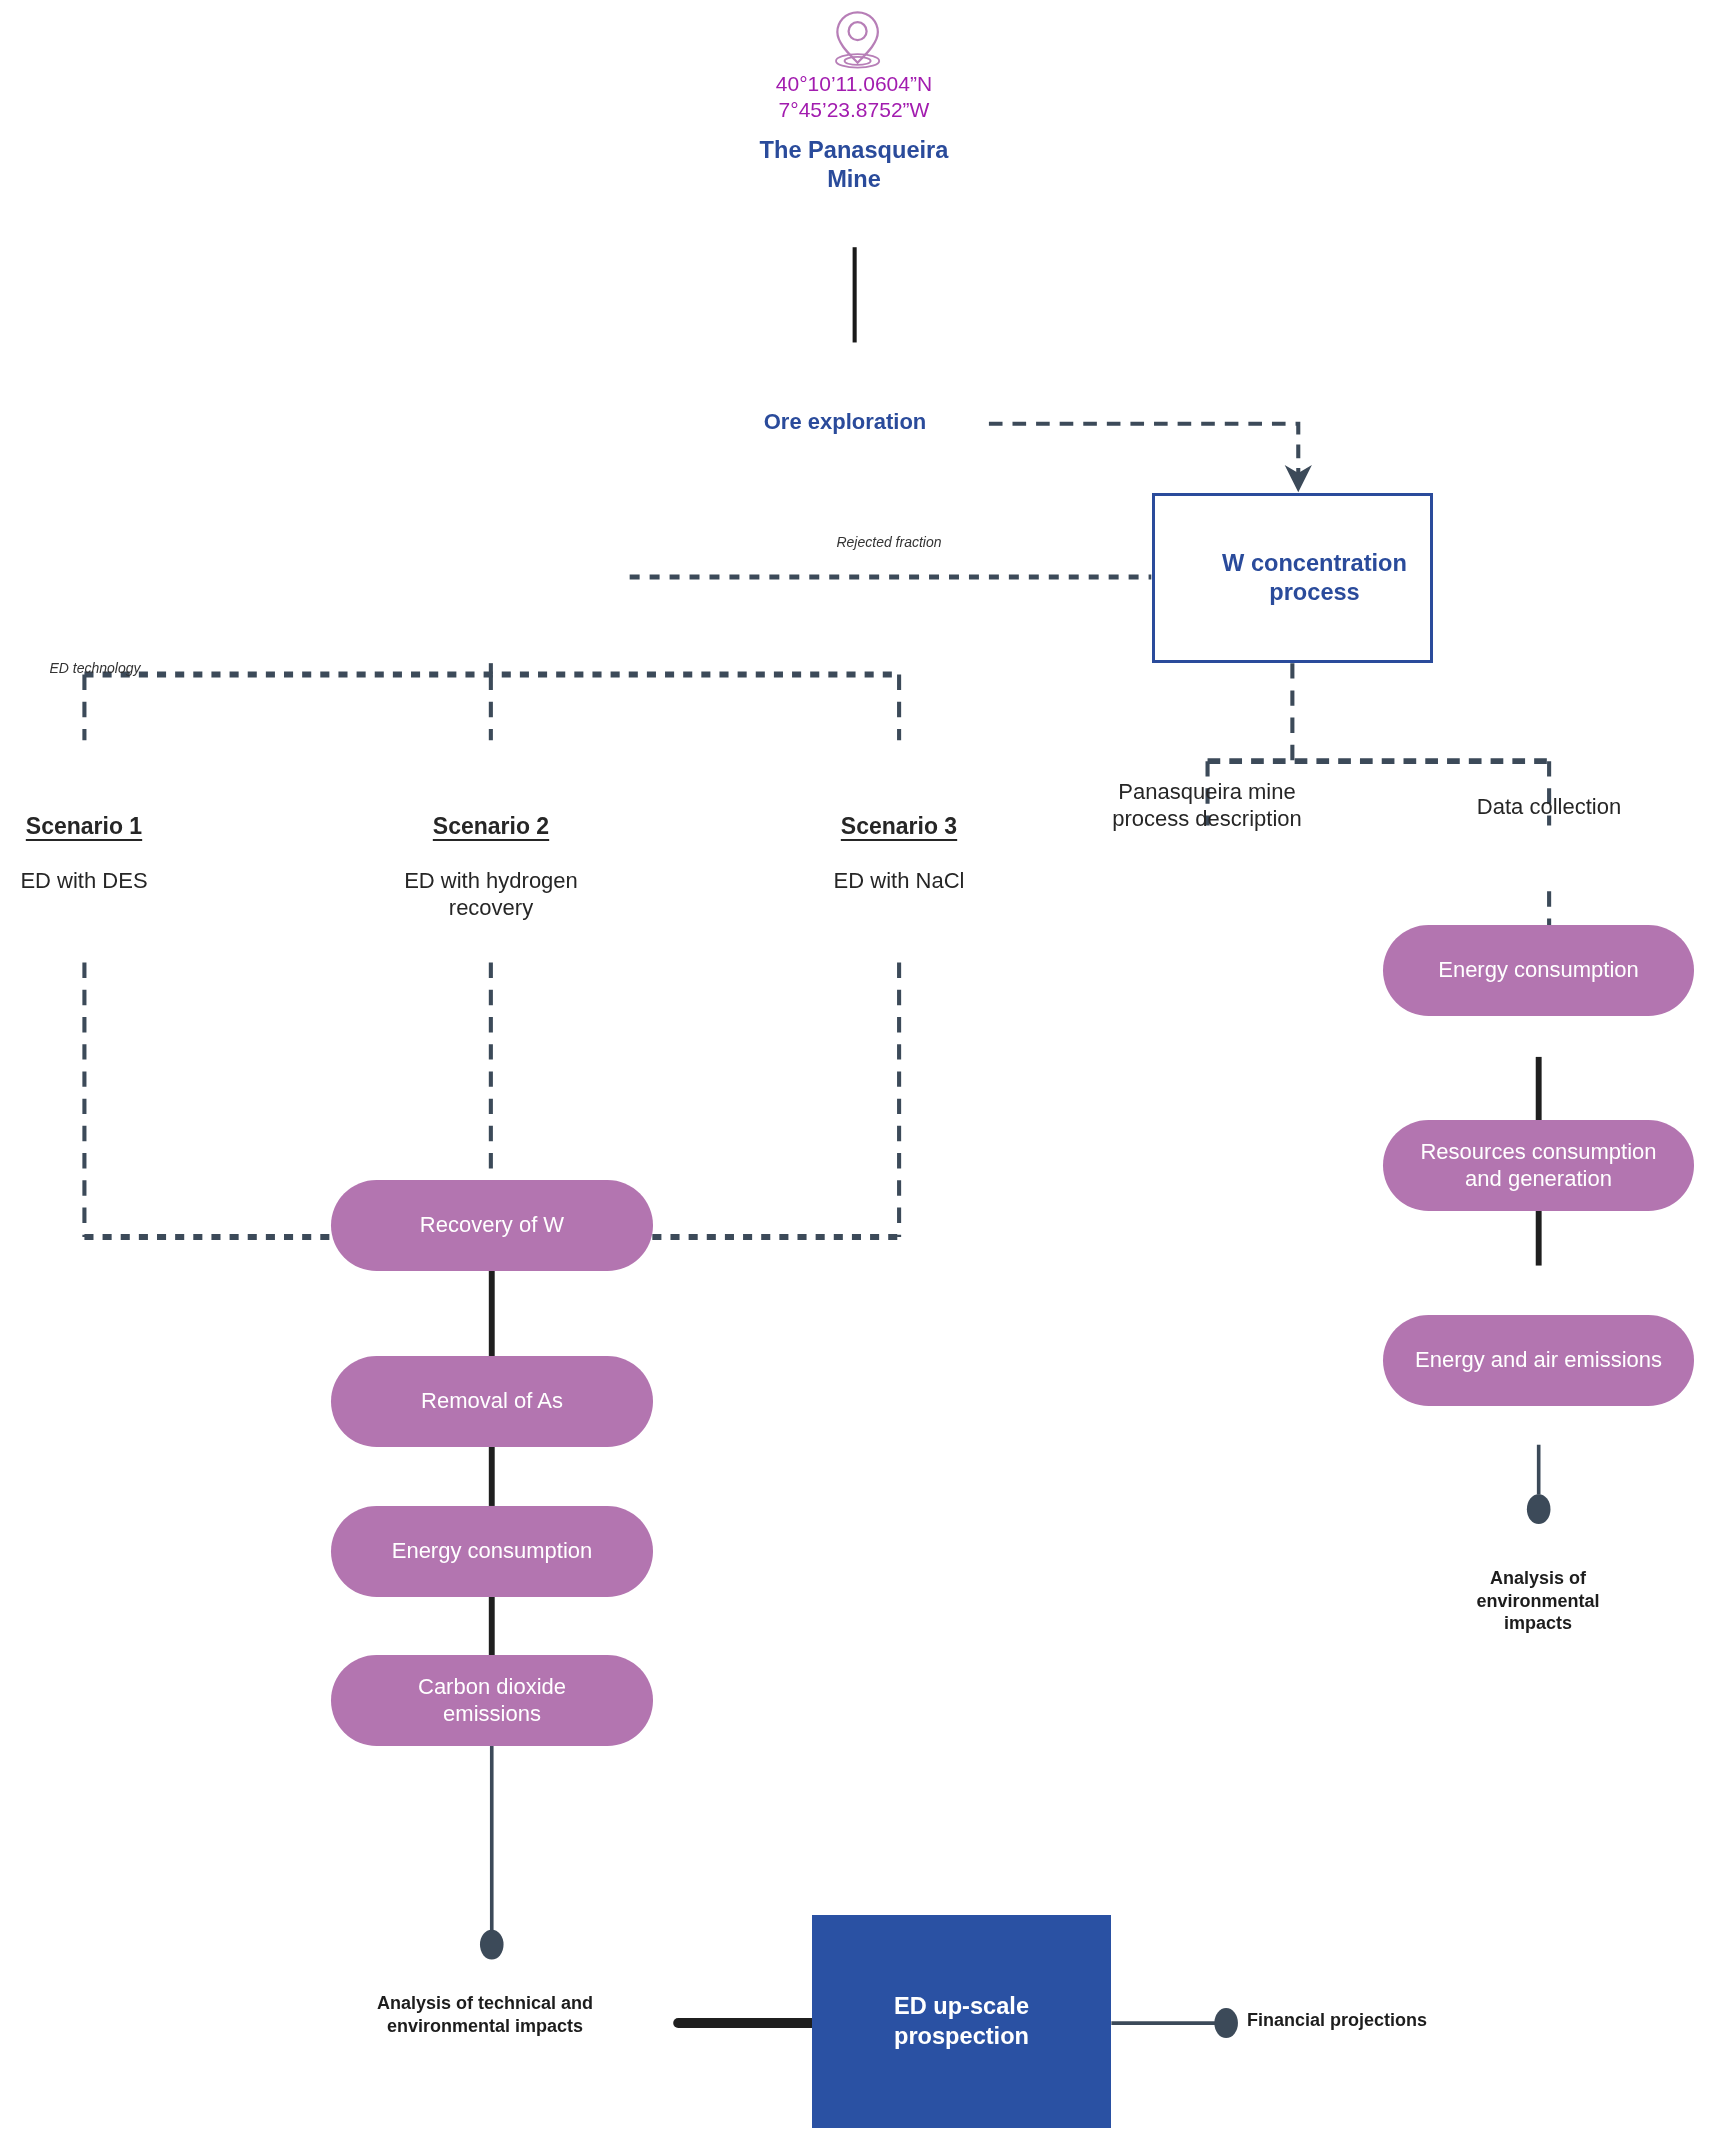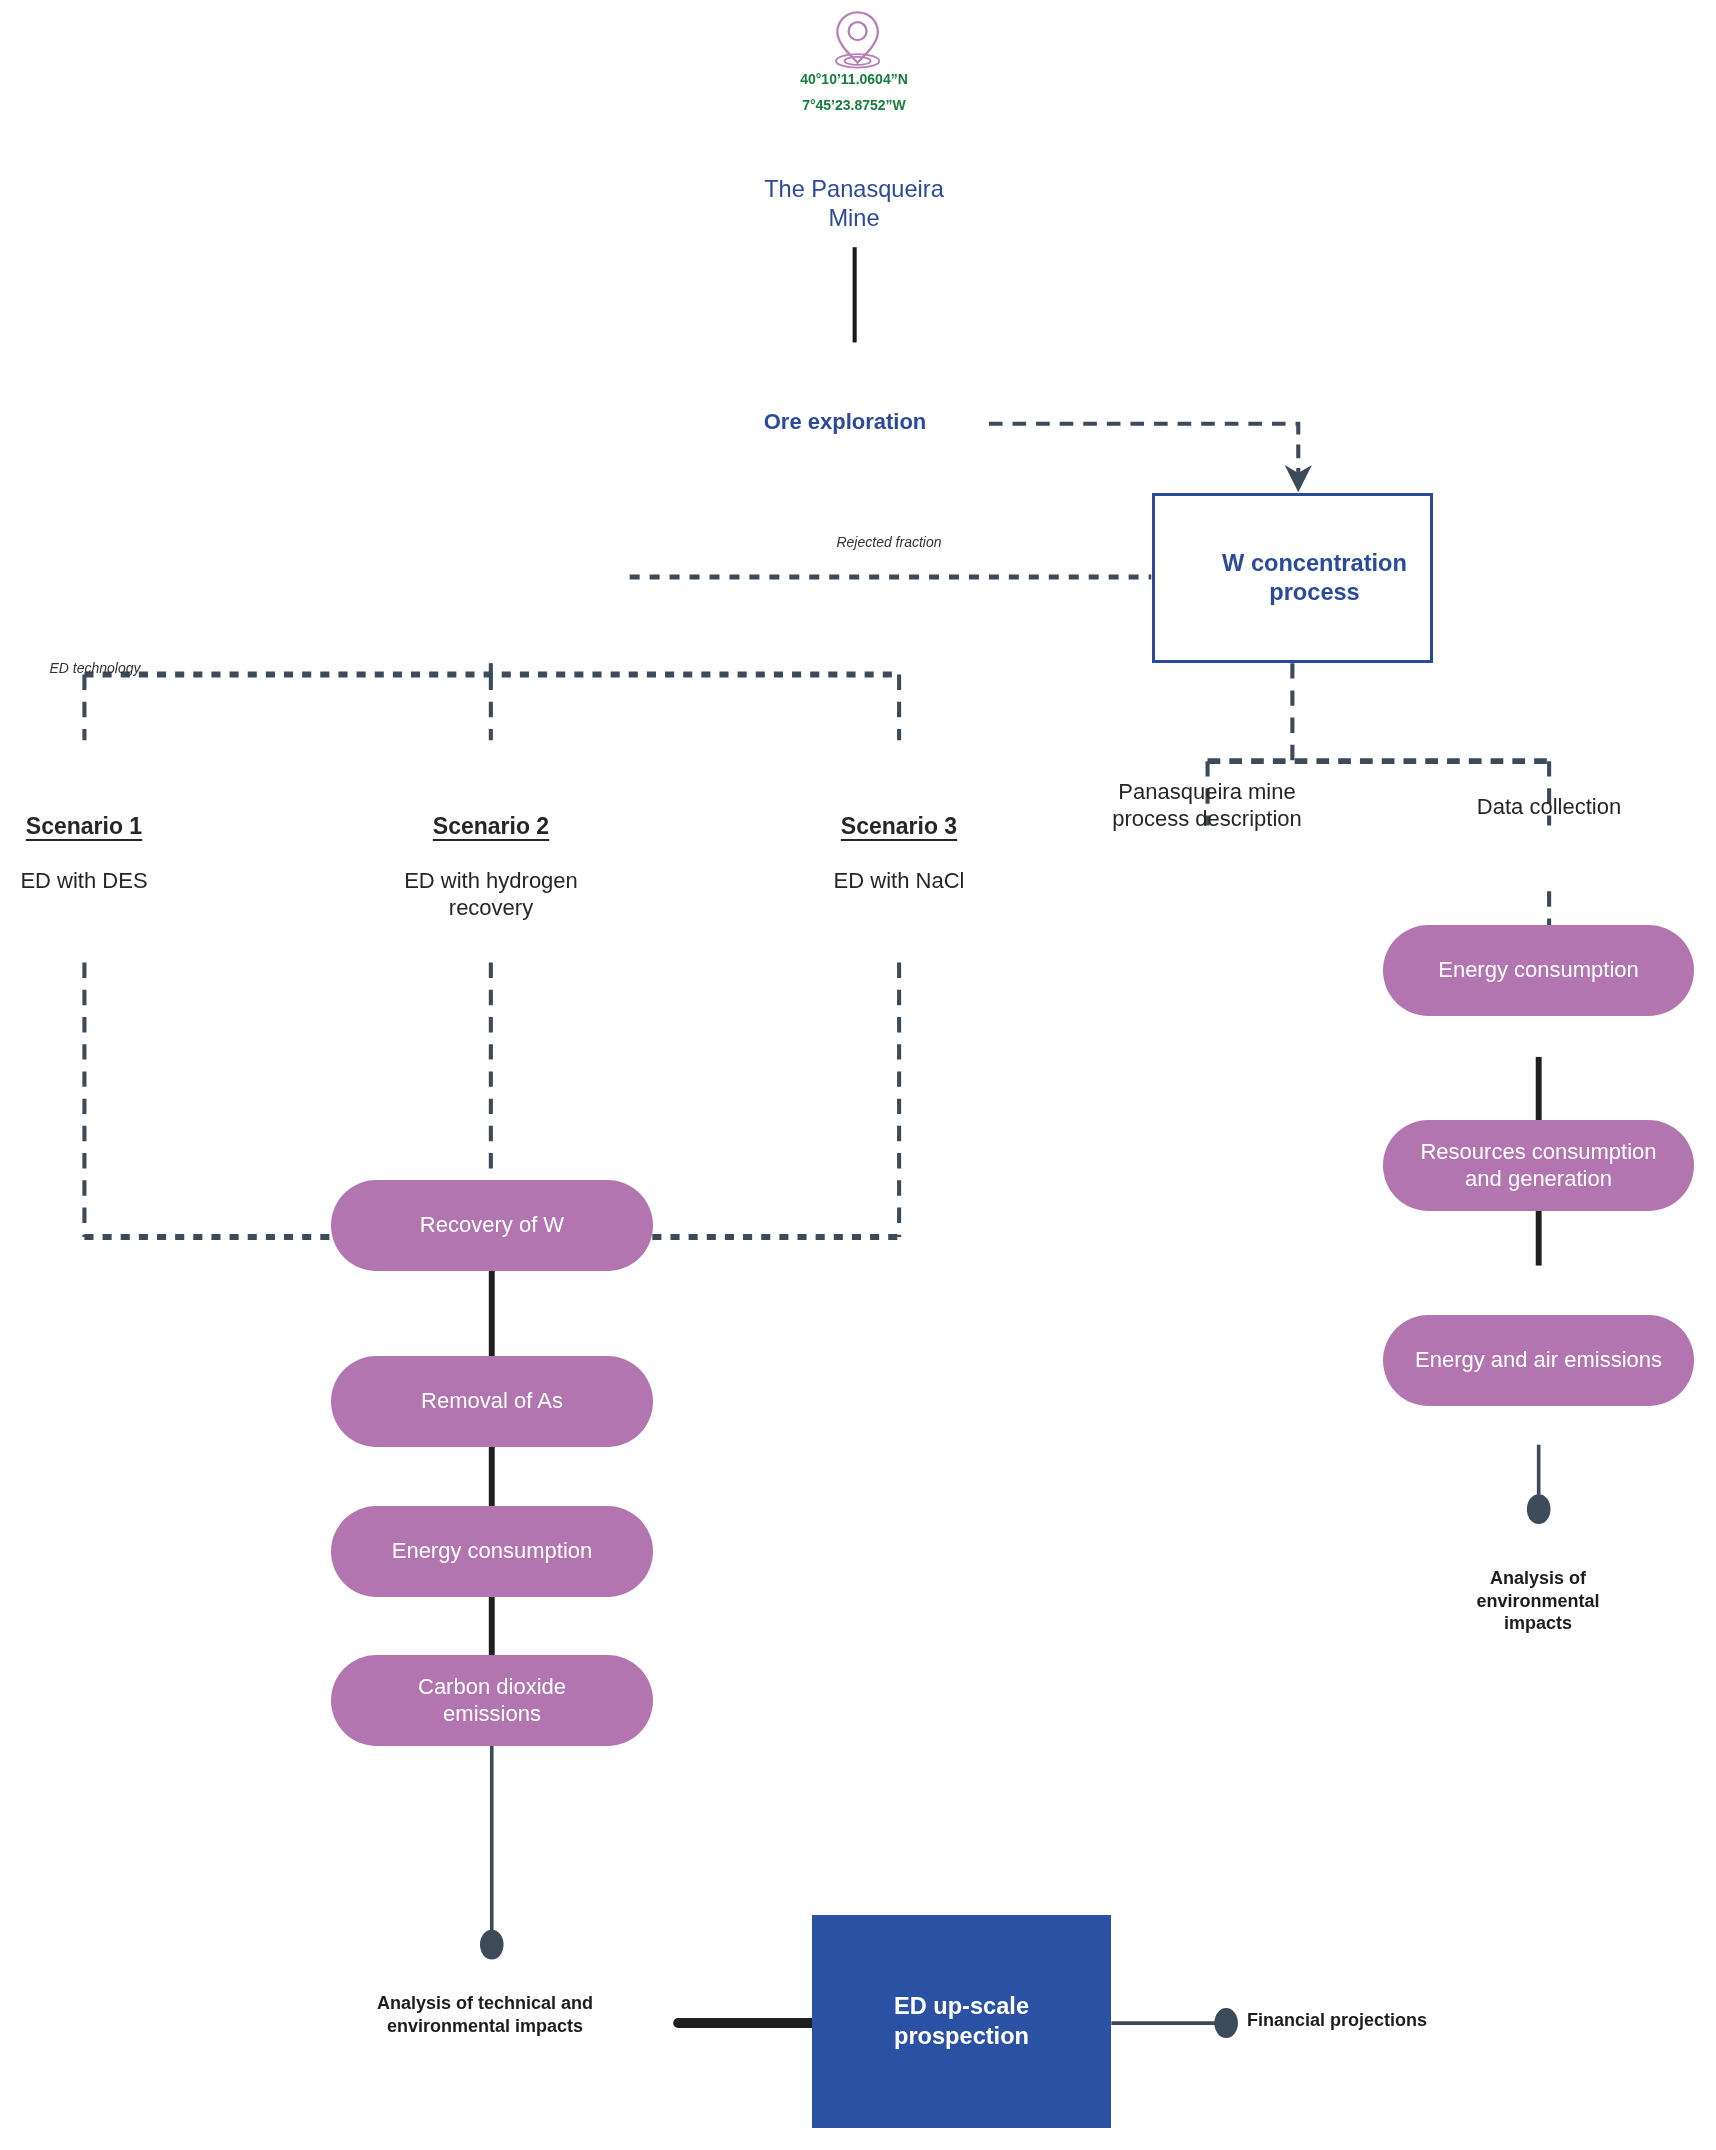--- a/index.html
+++ b/index.html
@@ -29,30 +29,29 @@
 
   
   .lbl {
     position: absolute;
     text-align: center;
     line-height: 1.22;
     white-space: pre-line;
   }
 
   .coords {
-    color: #15803d;
-    font-size: 14px;
-    font-weight: 700;
+    color: #a21caf;
+    font-size: 21px;
+    font-weight: 400;
     letter-spacing: 0px;
   }
   .mine-title {
     color: #2A4B9B;
     font-size: 23.6px;
-    font-weight: 400;
-    margin-top: 39px;
+    font-weight: 700;
   }
   .blue-bold {
     color: #2A4B9B;
     font-size: 22px;
     font-weight: 700;
   }
   .box-label {
     color: #2A4B9B;
     font-size: 23.6px;
     font-weight: 700;

